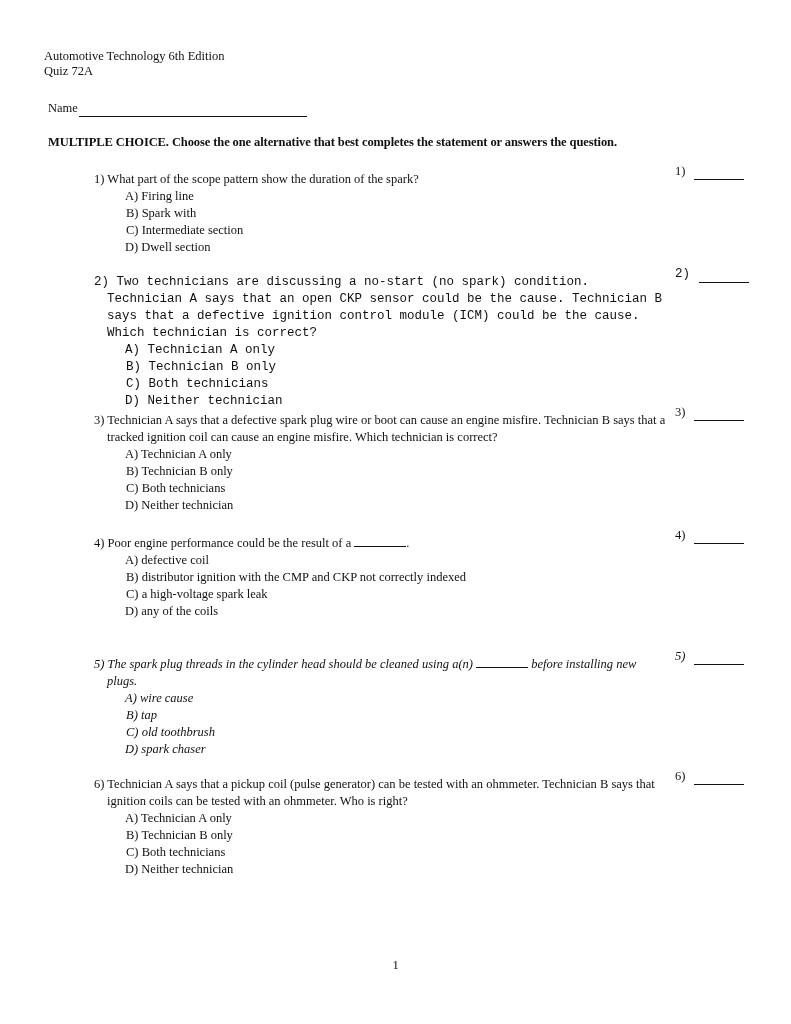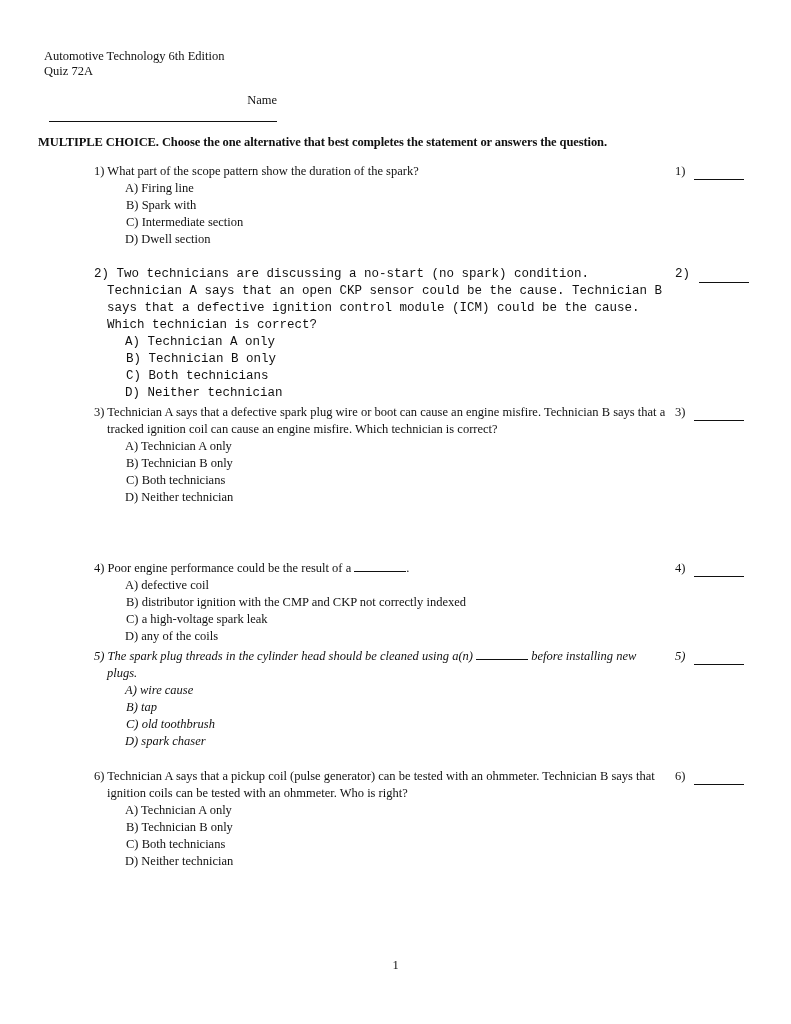--- a/index.html
+++ b/index.html
@@ -19,50 +19,50 @@
     }
     .header {
       position: absolute;
       left: 44px;
       top: 49px;
     }
     .header div { line-height: 15px; }
     .name-row {
       position: absolute;
       left: 48px;
-      top: 92px;
+      top: 100px;
       display: flex;
       align-items: flex-end;
-      flex-direction: column;
     }
     .name-line {
       display: inline-block;
       width: 228px;
       border-bottom: 1px solid #111;
       height: 12px;
       margin-left: 1px;
     }
     .instructions {
       position: absolute;
-      left: 38px;
+      left: 48px;
       top: 134px;
       font-weight: bold;
       font-size: 12.5px;
       letter-spacing: -0.1px;
       white-space: nowrap;
     }
     .question {
       position: absolute;
       left: 94px;
       width: 660px;
     }
     .q-stem {
       width: 560px;
       padding-left: 13px;
       text-indent: -13px;
+      margin-top: 8px;
     }
     .q-num-right {
       position: absolute;
       left: 581px;
       top: 0;
       display: flex;
       align-items: flex-end;
     }
     .answer-blank {
       display: inline-block;
@@ -149,21 +149,21 @@
     <span class="answer-blank"></span>
   </div>
   <div class="options">
     <div class="opt a">A) Technician A only</div>
     <div class="opt b">B) Technician B only</div>
     <div class="opt c">C) Both technicians</div>
     <div class="opt d">D) Neither technician</div>
   </div>
 </div>
 
-<div class="question" style="top:560px;">
+<div class="question" style="top:527px;">
   <div class="q-stem">
     <span>4)</span>
     <span>Poor engine performance could be the result of a </span><span class="blank-inline"></span><span>.</span>
   </div>
   <div class="q-num-right">
     <span>4)</span>
     <span class="answer-blank"></span>
   </div>
   <div class="options">
     <div class="opt a">A) defective coil</div>

